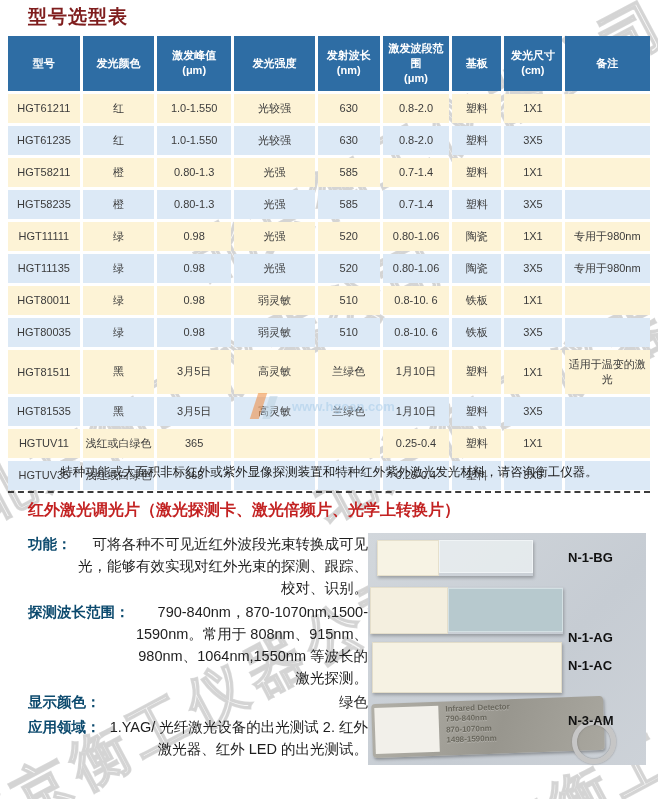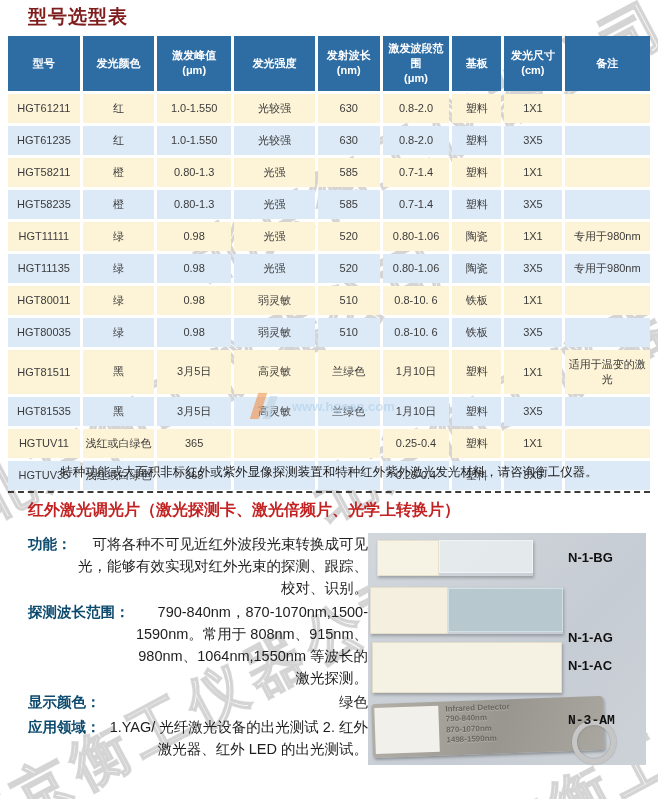--- a/index.html
+++ b/index.html
@@ -47,21 +47,21 @@
   .part-glass2{flex:1;height:94%;margin-top:1px;background:#b7c9ce;border:1px solid #d3e0e3;box-sizing:border-box;}
   .card4{left:4px;top:167px;width:232px;height:54px;transform:rotate(-2deg);
          background:linear-gradient(110deg,#b2b0a8 0%,#98968e 55%,#a9a79f 100%);
          border-radius:4px;box-shadow:1px 2px 3px rgba(0,0,0,0.3);}
   .tag-white{position:absolute;left:3px;top:4px;width:64px;height:46px;background:#f2f0ea;}
   .tag-text{position:absolute;left:74px;top:3px;font-size:8px;line-height:1.3;color:#69675d;
             font-weight:bold;text-shadow:0 1px 0 rgba(255,255,255,0.25);}
   .ring{position:absolute;left:204px;top:187px;width:34px;height:34px;border:5px solid #c6c6c6;
         border-radius:50%;box-shadow:inset 0 0 2px #7c7c7c,0 0 2px #8a8a8a;}
   .plabel{position:absolute;left:200px;font-weight:bold;font-size:13px;color:#111;}
-  .lbl1{top:17px;}.lbl2{top:76px;margin-top:21px;}.lbl3{top:125px;}.lbl4{top:180px;font-family:Liberation Mono, monospace;}
+  .lbl1{top:17px;}.lbl2{top:76px;margin-top:21px;}.lbl3{top:125px;}.lbl4{top:180px;}
 
   
   .wm{position:absolute;font-size:58px;font-weight:bold;letter-spacing:8px;white-space:nowrap;
       color:rgba(125,125,125,0.05);-webkit-text-stroke:1.5px rgba(120,120,120,0.28);
       transform:rotate(-28deg);transform-origin:left top;pointer-events:none;}
   .wm1{left:180px;top:230px;}
   .wm2{left:-40px;top:470px;}
   .wm3{left:-60px;top:800px;}
   .wm4{left:420px;top:840px;}
   .wm5{left:300px;top:470px;}

